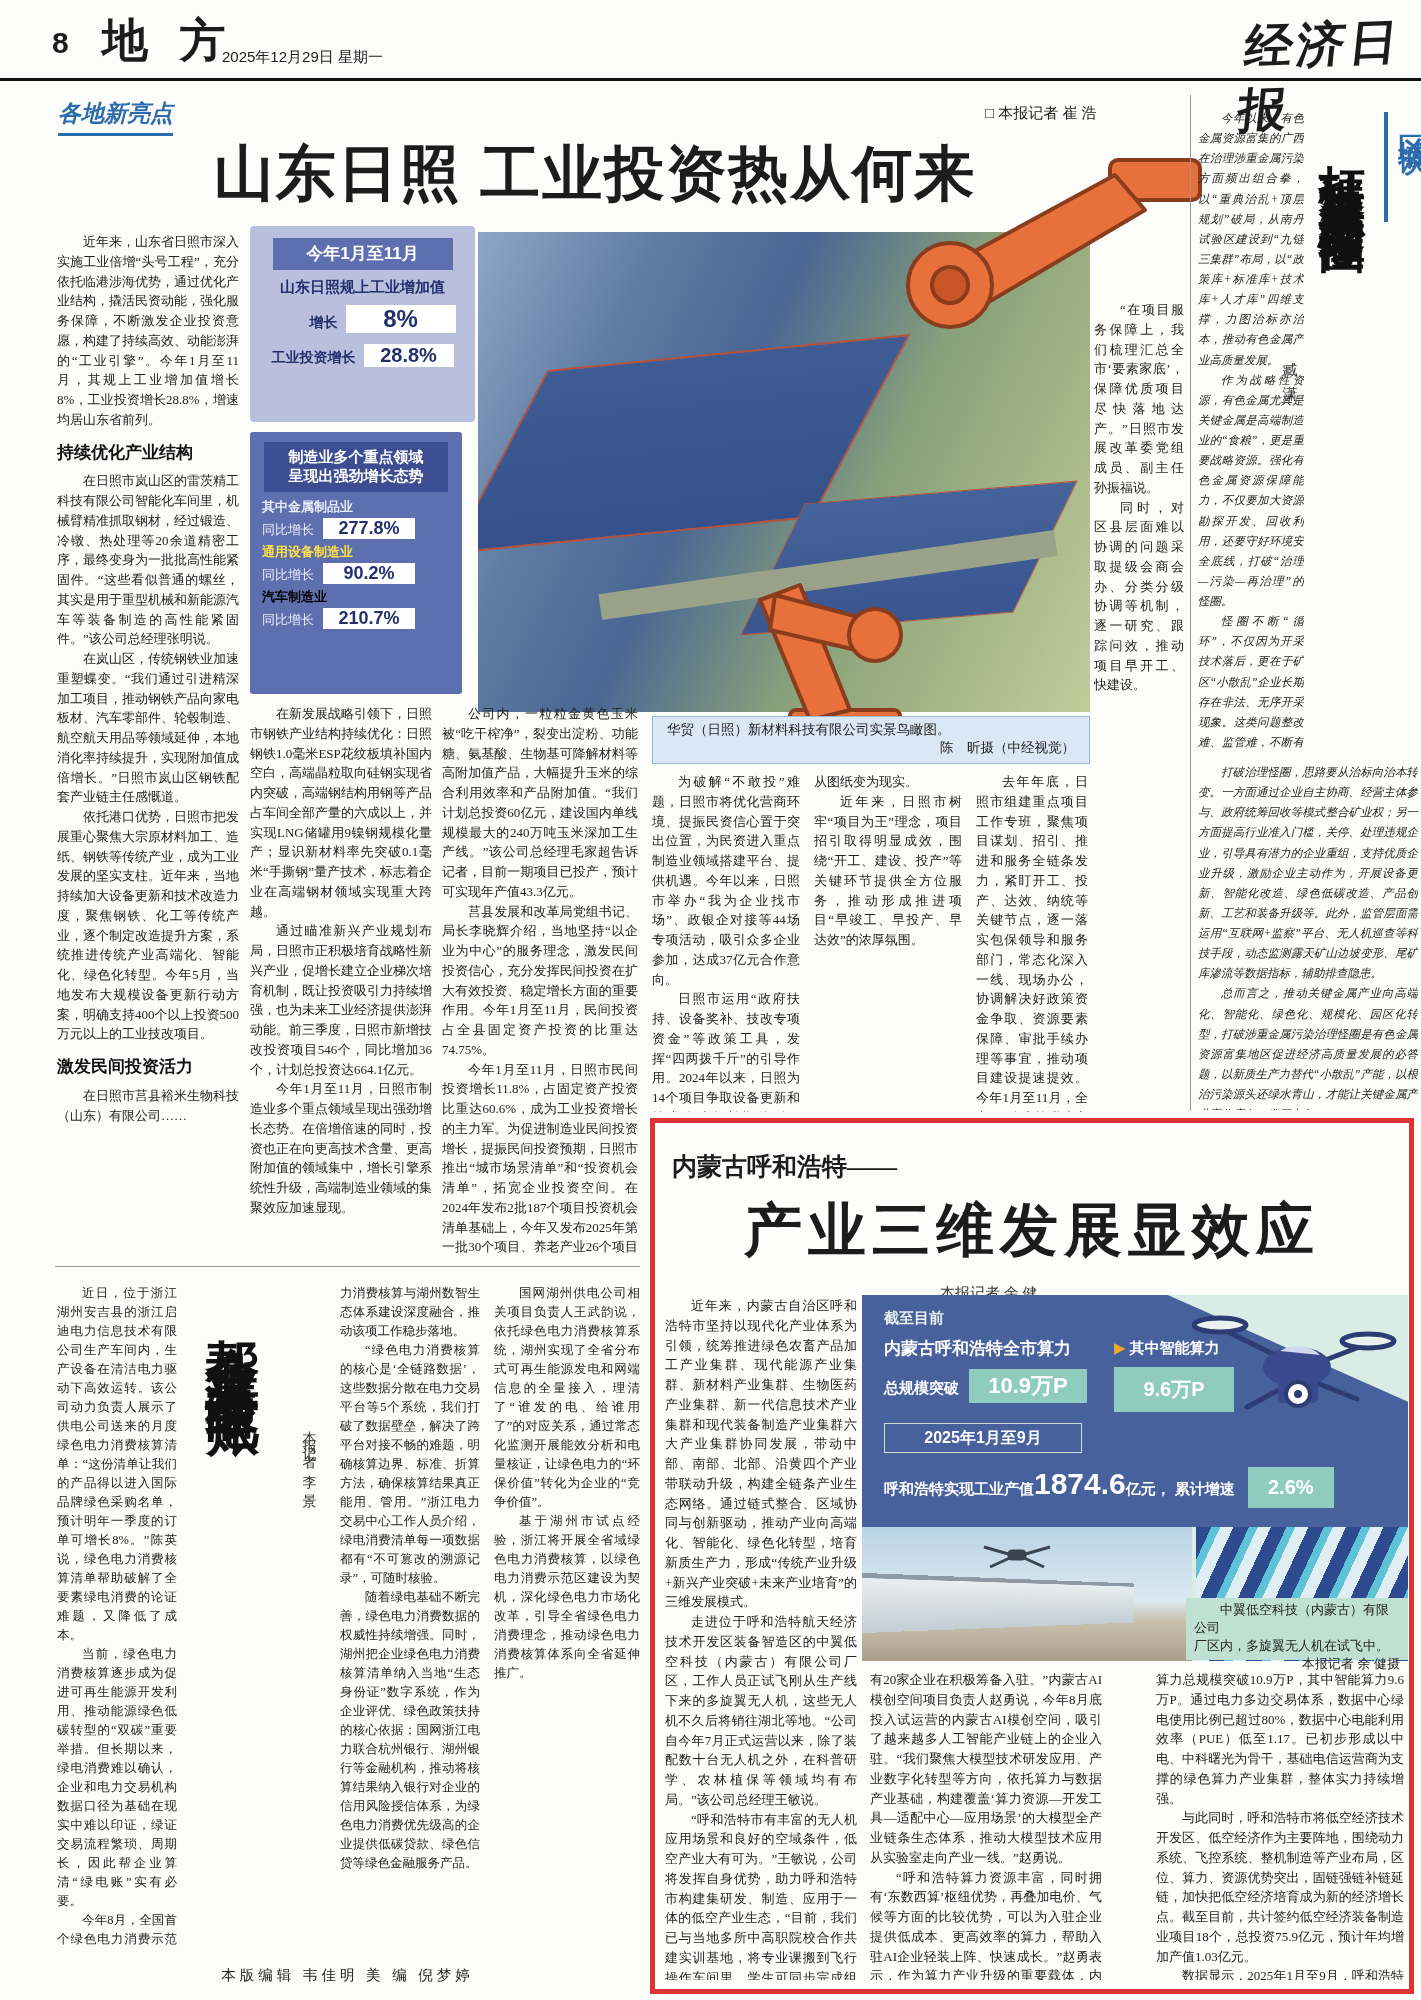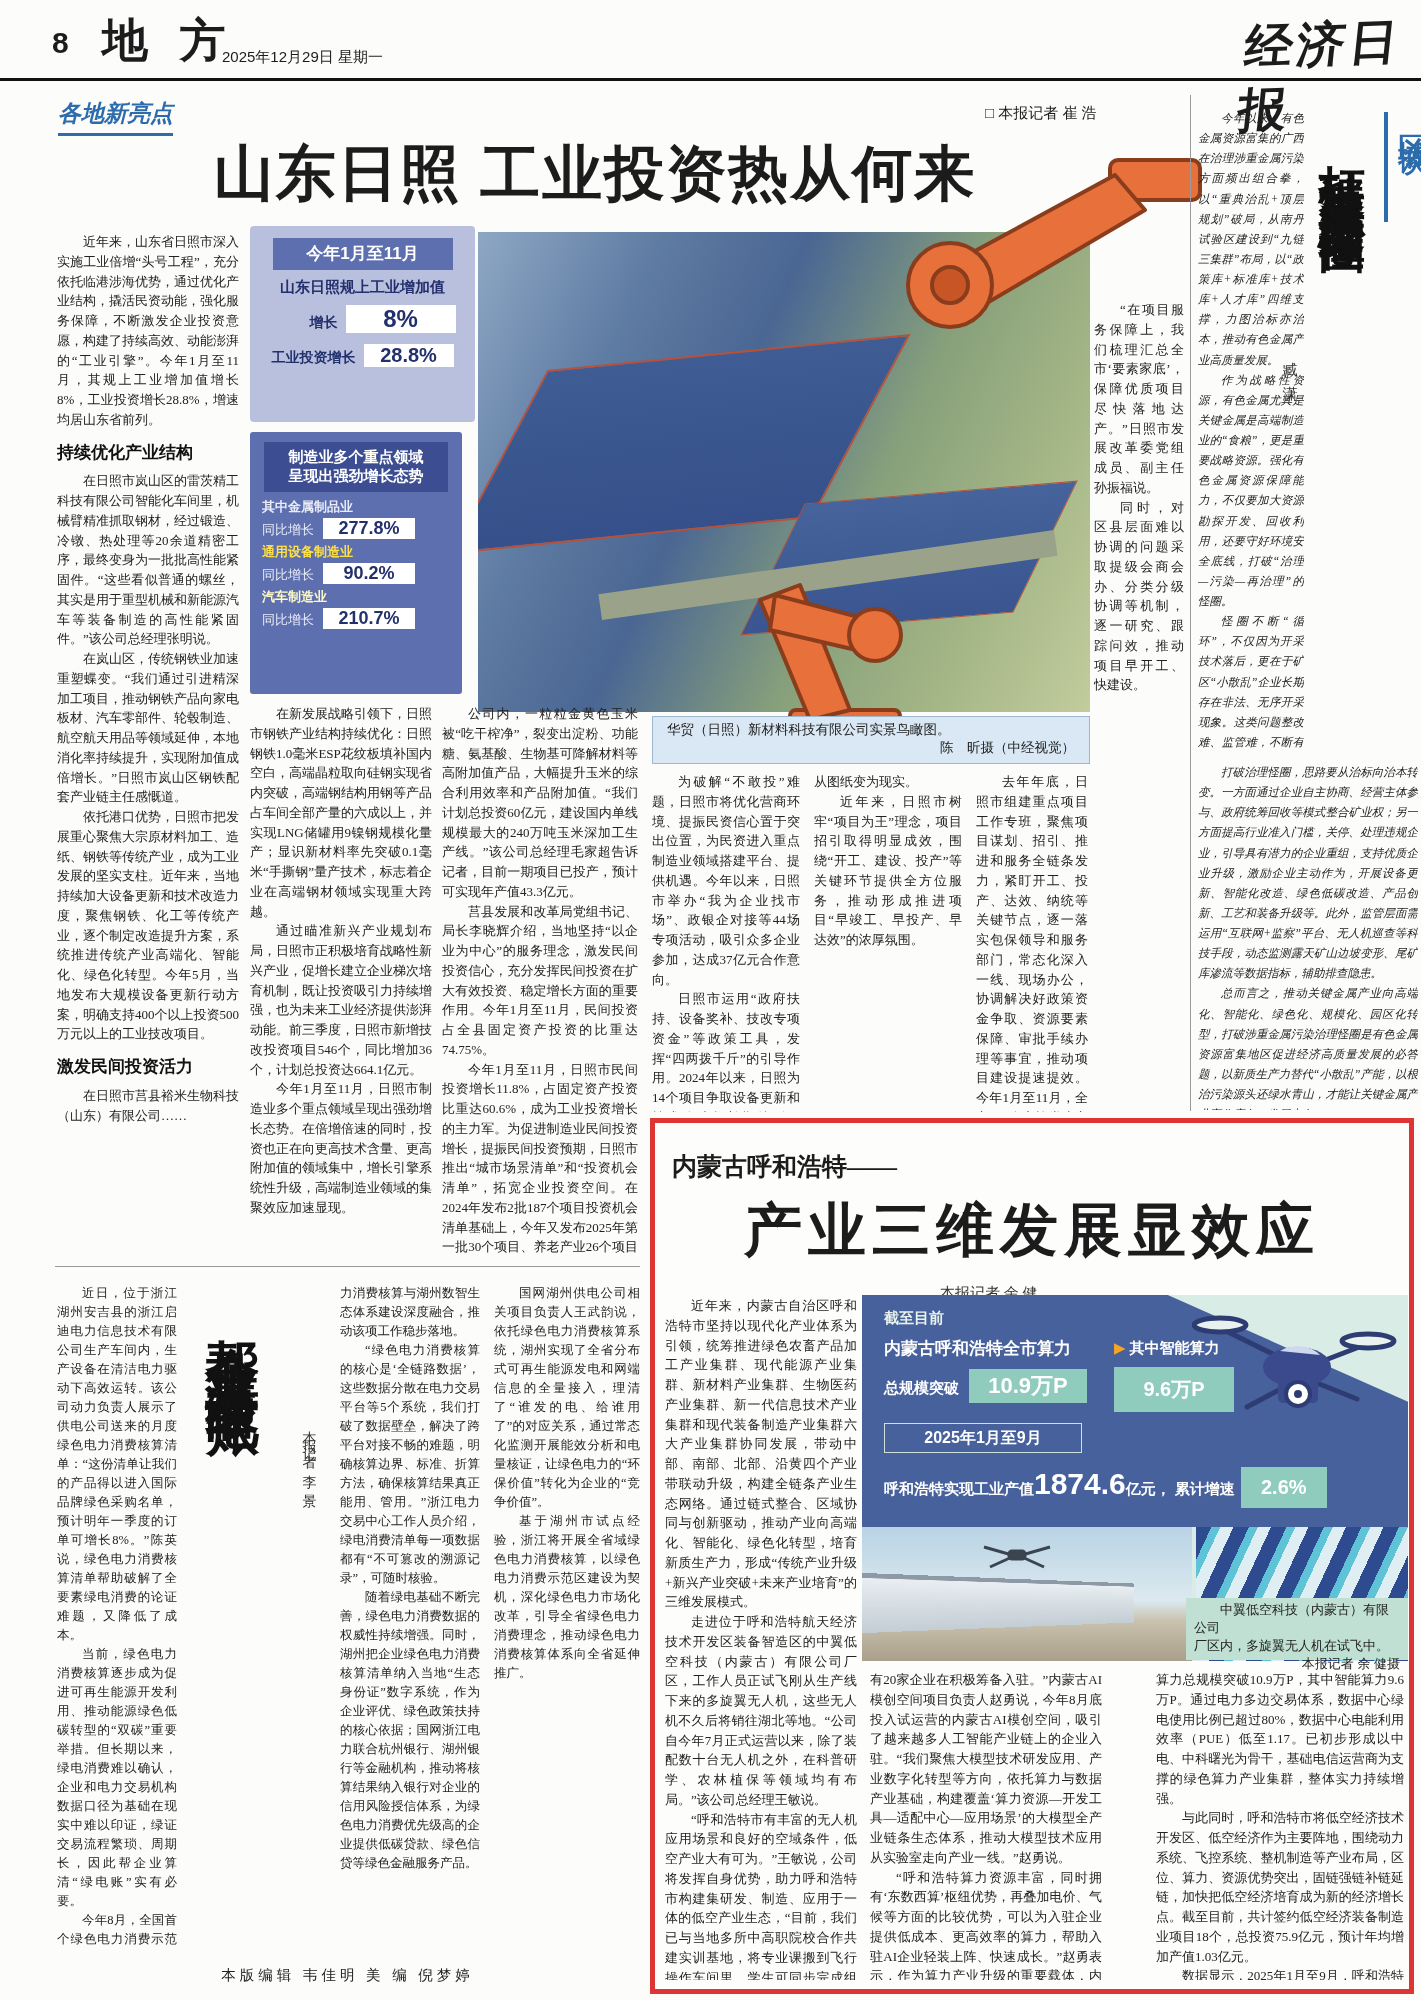--- a/index.html
+++ b/index.html
@@ -50,21 +50,21 @@
     <div style="color:#fff;font-weight:bold;font-size:15px;font-family:'Liberation Sans',sans-serif;">制造业多个重点领域</div>
     <div style="color:#fff;font-weight:bold;font-size:15px;font-family:'Liberation Sans',sans-serif;">呈现出强劲增长态势</div>
   </div>
   <div style="padding:0 12px;">
     <div style="color:#e8ecf8;font-weight:bold;font-size:13px;font-family:'Liberation Sans',sans-serif;margin-top:2px;">其中金属制品业</div>
     <div style="margin-top:2px;"><span style="color:#e8ecf8;font-size:13px;font-family:'Liberation Sans',sans-serif;">同比增长</span>
       <span class="whitebox" style="width:92px;font-size:18px;margin-left:5px;">277.8%</span></div>
     <div style="color:#fde047;font-weight:bold;font-size:13px;font-family:'Liberation Sans',sans-serif;margin-top:4px;">通用设备制造业</div>
     <div style="margin-top:2px;"><span style="color:#e8ecf8;font-size:13px;font-family:'Liberation Sans',sans-serif;">同比增长</span>
       <span class="whitebox" style="width:92px;font-size:18px;margin-left:5px;">90.2%</span></div>
-    <div style="color:#fef9c3;font-weight:bold;font-size:13px;font-family:'Liberation Sans',sans-serif;margin-top:4px;">汽车制造业</div>
+    <div style="color:#000000;font-weight:bold;font-size:13px;font-family:'Liberation Sans',sans-serif;margin-top:4px;">汽车制造业</div>
     <div style="margin-top:2px;"><span style="color:#e8ecf8;font-size:13px;font-family:'Liberation Sans',sans-serif;">同比增长</span>
       <span class="whitebox" style="width:92px;font-size:18px;margin-left:5px;">210.7%</span></div>
   </div>
 </div>
 
 <div class="abs" style="left:478px;top:232px;width:612px;height:480px;background:linear-gradient(115deg,#8ea7c4 0%,#5f7ca3 22%,#4a6693 40%,#87a07b 62%,#a3b585 80%,#c2cc9d 100%);overflow:hidden;">
   <div style="position:absolute;left:30px;top:120px;width:340px;height:180px;background:linear-gradient(180deg,#3f5c94,#35508a);transform:skewX(-28deg) skewY(-6deg);border:2px solid #b8503a;"></div>
   <div style="position:absolute;left:300px;top:260px;width:260px;height:130px;background:linear-gradient(180deg,#46639b,#3a5590);transform:skewX(-26deg) skewY(-5deg);border:1px solid #b8503a;"></div>
   <div style="position:absolute;left:120px;top:330px;width:460px;height:26px;background:#9aa38a;transform:rotate(-8deg);"></div>
 </div>
@@ -180,21 +180,21 @@
   </div>
   <div style="position:absolute;left:252px;top:44px;">
     <span style="color:#f5a623;font-size:15px;">▶</span>
     <span style="color:#fff;font-weight:bold;font-size:15px;font-family:'Liberation Sans',sans-serif;">其中智能算力</span>
   </div>
   <div class="tealbox" style="position:absolute;left:252px;top:72px;min-width:100px;font-size:20px;padding:9px 10px;">9.6万P</div>
   <div style="position:absolute;left:22px;top:128px;width:196px;height:28px;line-height:28px;border:1px solid #cfe0d9;color:#fff;font-weight:bold;font-size:16px;text-align:center;font-family:'Liberation Sans',sans-serif;">2025年1月至9月</div>
   <div style="position:absolute;left:22px;top:172px;white-space:nowrap;">
     <span style="color:#fff;font-weight:bold;font-size:15px;font-family:'Liberation Sans',sans-serif;">呼和浩特实现工业产值</span><span style="color:#fff;font-weight:bold;font-size:30px;font-family:'Liberation Sans',sans-serif;">1874.6</span><span style="color:#fff;font-weight:bold;font-size:15px;font-family:'Liberation Sans',sans-serif;">亿元，</span>
     <span style="color:#fff;font-weight:bold;font-size:15px;font-family:'Liberation Sans',sans-serif;">累计增速</span>
-    <span class="tealbox" style="min-width:70px;font-size:20px;padding:9px 8px;margin-left:2px;">2.6%</span>
+    <span class="tealbox" style="min-width:70px;font-size:20px;padding:9px 8px;margin-left:9px;">2.6%</span>
   </div>
   <svg style="position:absolute;left:330px;top:4px;" width="205" height="115" viewBox="0 0 205 115">
     <g stroke="#2e3c74" stroke-width="5" fill="none" stroke-linecap="round">
       <line x1="30" y1="30" x2="95" y2="62"></line>
         <line x1="175" y1="45" x2="110" y2="70"></line>
       <ellipse cx="28" cy="26" rx="26" ry="7" fill="#e9f2ee"></ellipse>
       <ellipse cx="176" cy="42" rx="26" ry="7" fill="#e9f2ee"></ellipse>
       <line x1="55" y1="108" x2="100" y2="84"></line>
         <line x1="165" y1="100" x2="120" y2="82"></line>
     </g>

